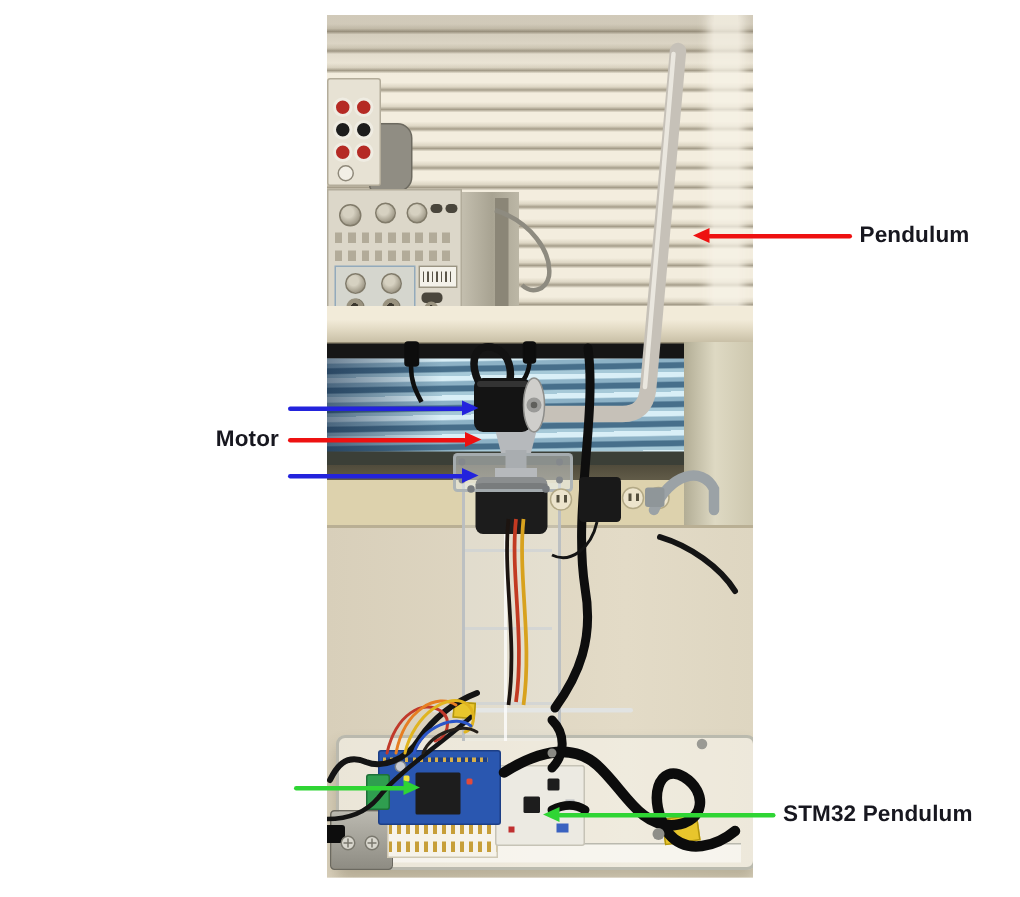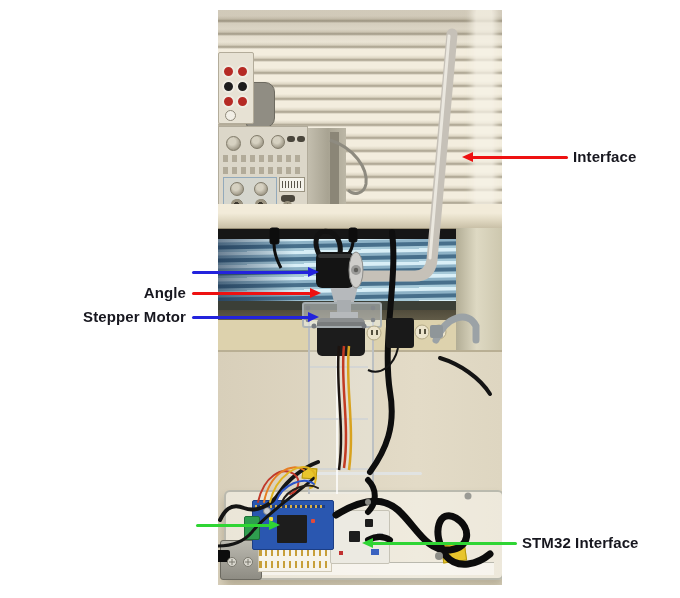--- a/index.html
+++ b/index.html
@@ -253,47 +253,46 @@
           <path d="M 11,552 h6 M 14,549 v6" stroke="#7a786e"></path>
         <circle cx="30" cy="552" r="4.5" fill="#d9d7ce" stroke="#7a786e"></circle>
           <path d="M 27,552 h6 M 30,549 v6" stroke="#7a786e"></path>
         <circle cx="250" cy="486" r="3.5" fill="#9a9a94"></circle>
         <circle cx="221" cy="546" r="4" fill="#8e8e88"></circle>
         <circle cx="150" cy="492" r="3" fill="#8a8a84"></circle>
       </g>
     </svg>
   </div>
 
-  <span class="callout-text" style="left: 573px; top: 147px; color: rgb(23, 23, 31);">Interface</span>
+  <span class="callout-text" style="left: 573px; top: 147px; color: rgb(23, 23, 31);">Pendulum</span>
   <div class="arrow" style="left: 462px; top: 152px; width: 106px; color: rgb(238, 17, 17);">
     <i class="head-l"></i>
     <i class="shaft"></i>
   </div>
 
   <div class="arrow" style="left: 192px; top: 267px; width: 127px; color: rgb(35, 35, 221);">
     <i class="shaft"></i>
     <i class="head-r"></i>
   </div>
 
-  <span class="callout-text ra" style="right: 494px; top: 283px; color: rgb(23, 23, 31);">Angle</span>
+  <span class="callout-text ra" style="right: 494px; top: 283px; color: rgb(23, 23, 31);">Motor</span>
   <div class="arrow" style="left: 192px; top: 288px; width: 129px; color: rgb(238, 17, 17);">
     <i class="shaft"></i>
     <i class="head-r"></i>
   </div>
 
-  <span class="callout-text ra" style="right: 494px; top: 307px; color: rgb(23, 23, 31);">Stepper Motor</span>
   <div class="arrow" style="left: 192px; top: 312px; width: 127px; color: rgb(35, 35, 221);">
     <i class="shaft"></i>
     <i class="head-r"></i>
   </div>
 
   <div class="arrow" style="left: 196px; top: 520px; width: 84px; color: rgb(47, 213, 52);">
     <i class="shaft"></i>
     <i class="head-r"></i>
   </div>
 
-  <span class="callout-text" style="left: 522px; top: 533px; color: rgb(23, 23, 31);">STM32 Interface</span>
+  <span class="callout-text" style="left: 522px; top: 533px; color: rgb(23, 23, 31);">STM32 Pendulum</span>
   <div class="arrow" style="left: 362px; top: 538px; width: 155px; color: rgb(47, 213, 52);">
     <i class="head-l"></i>
     <i class="shaft"></i>
   </div>
 
 </div>
 
 </body></html>

